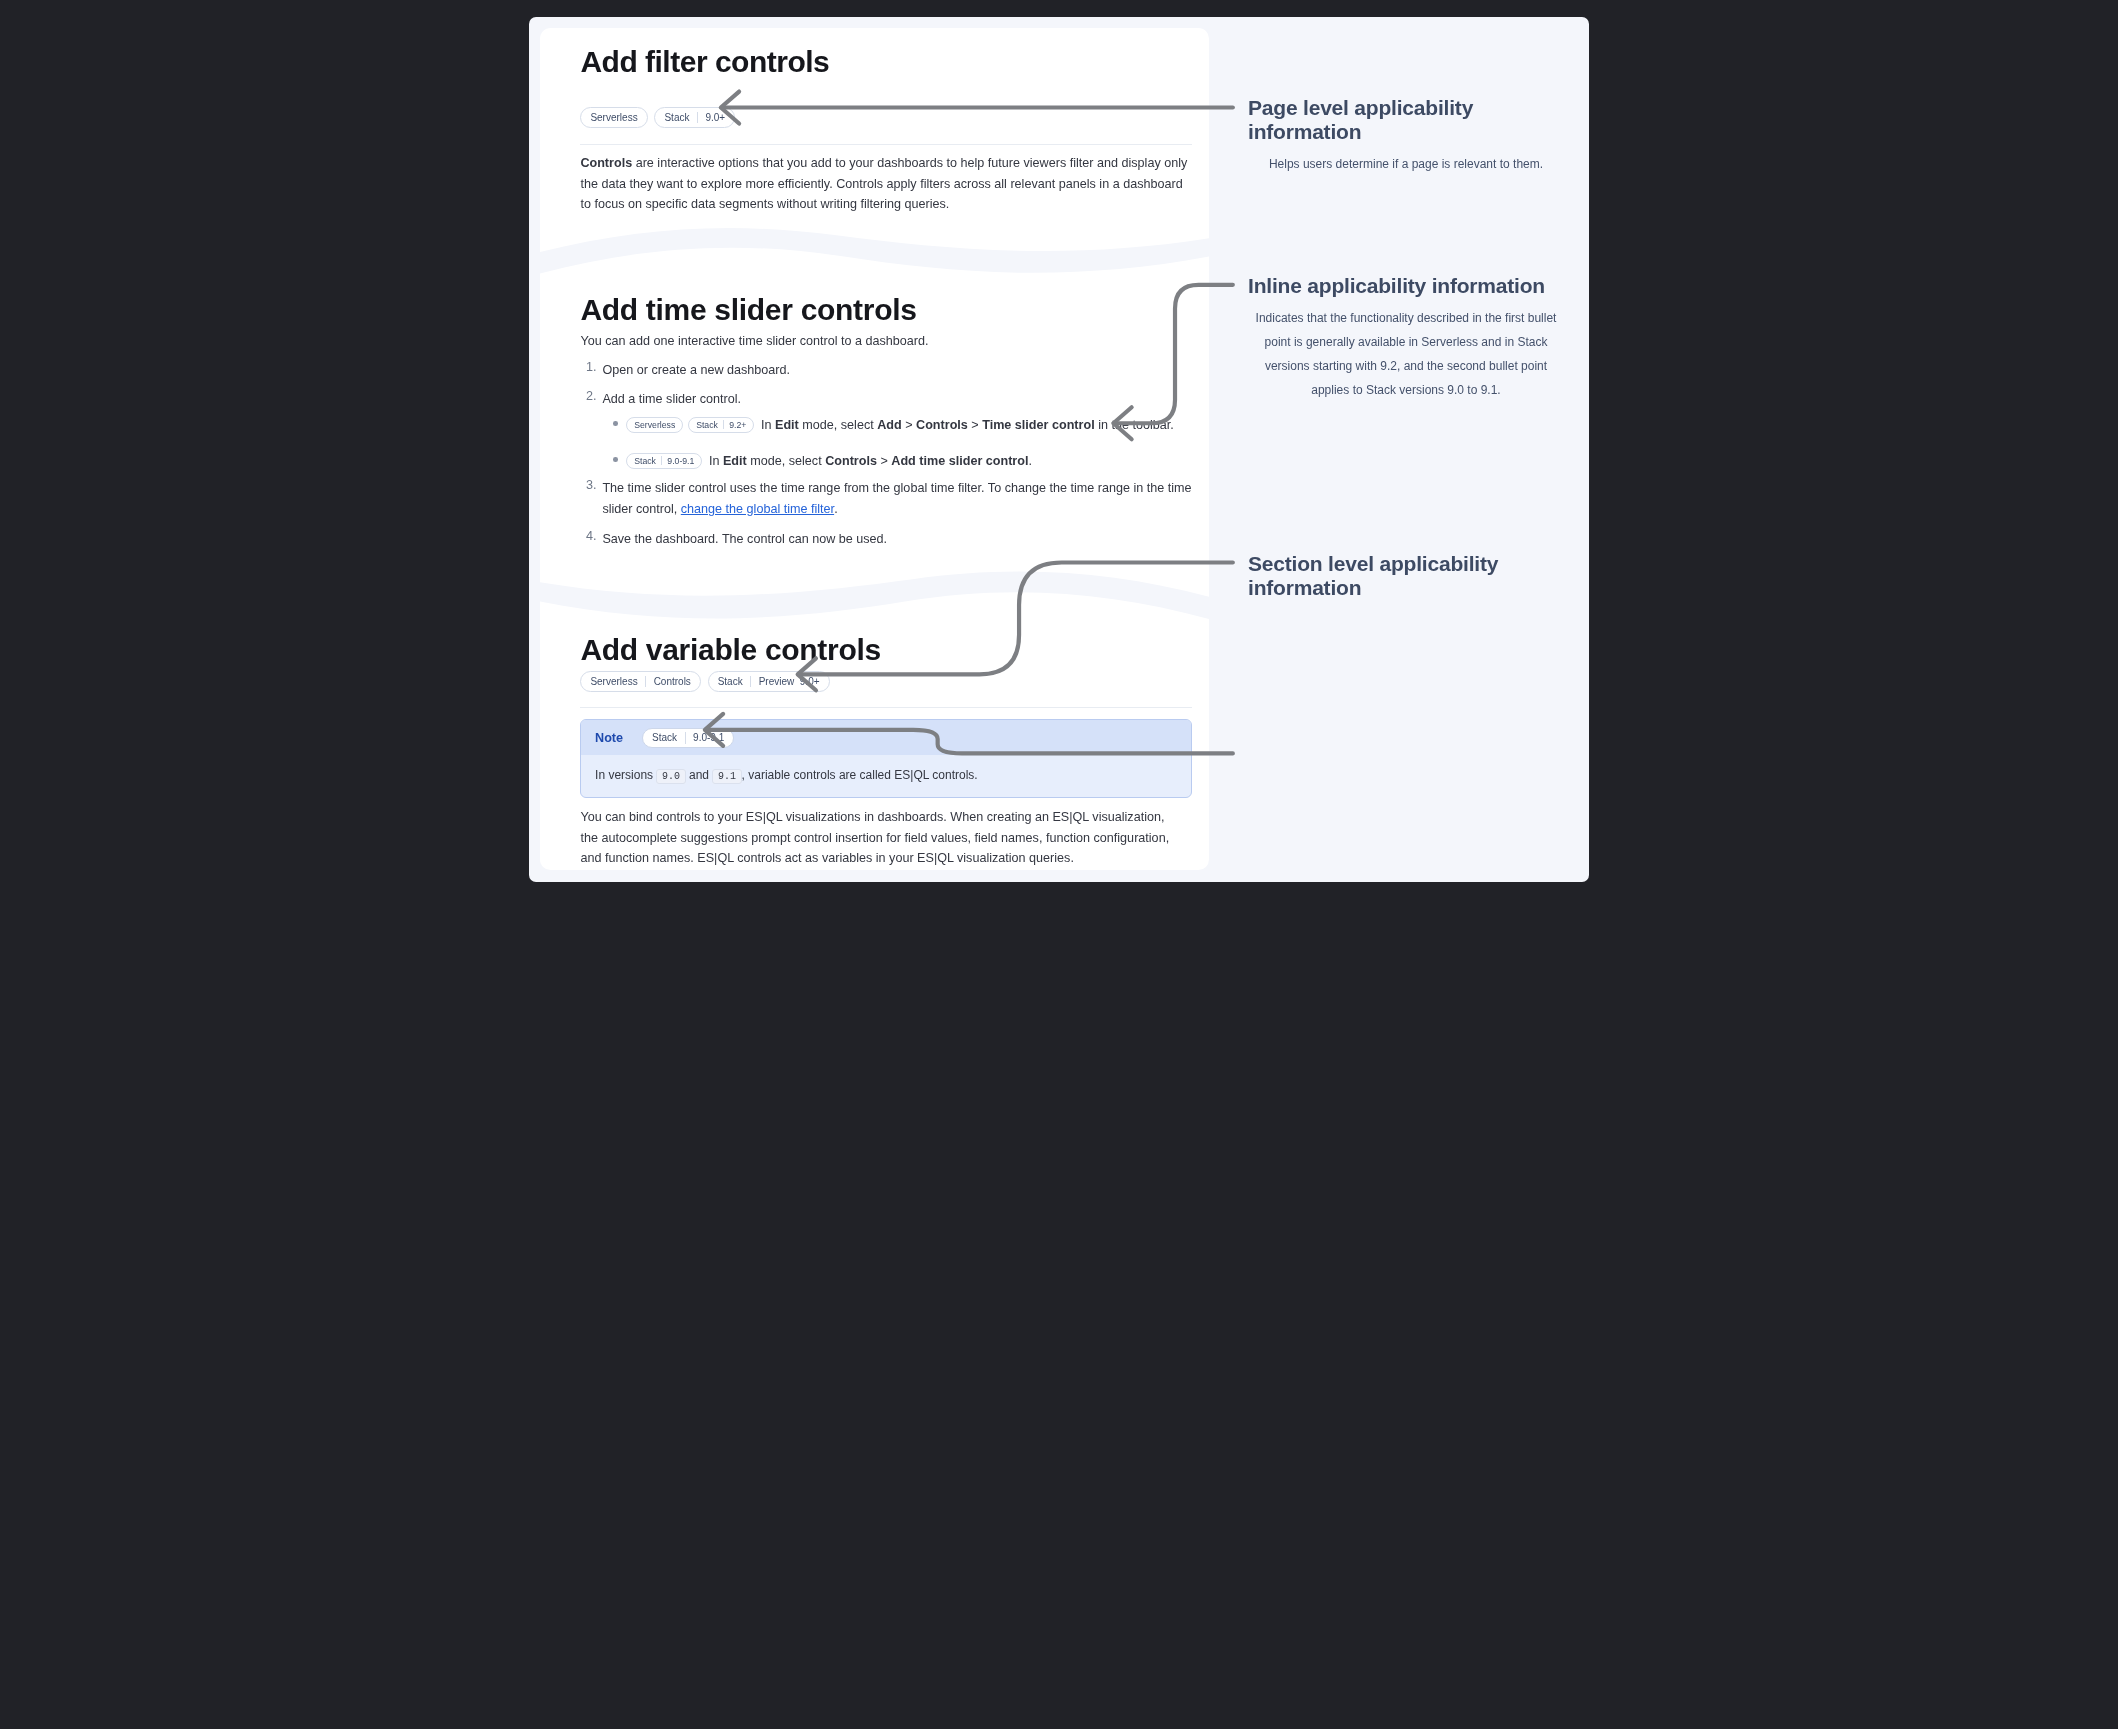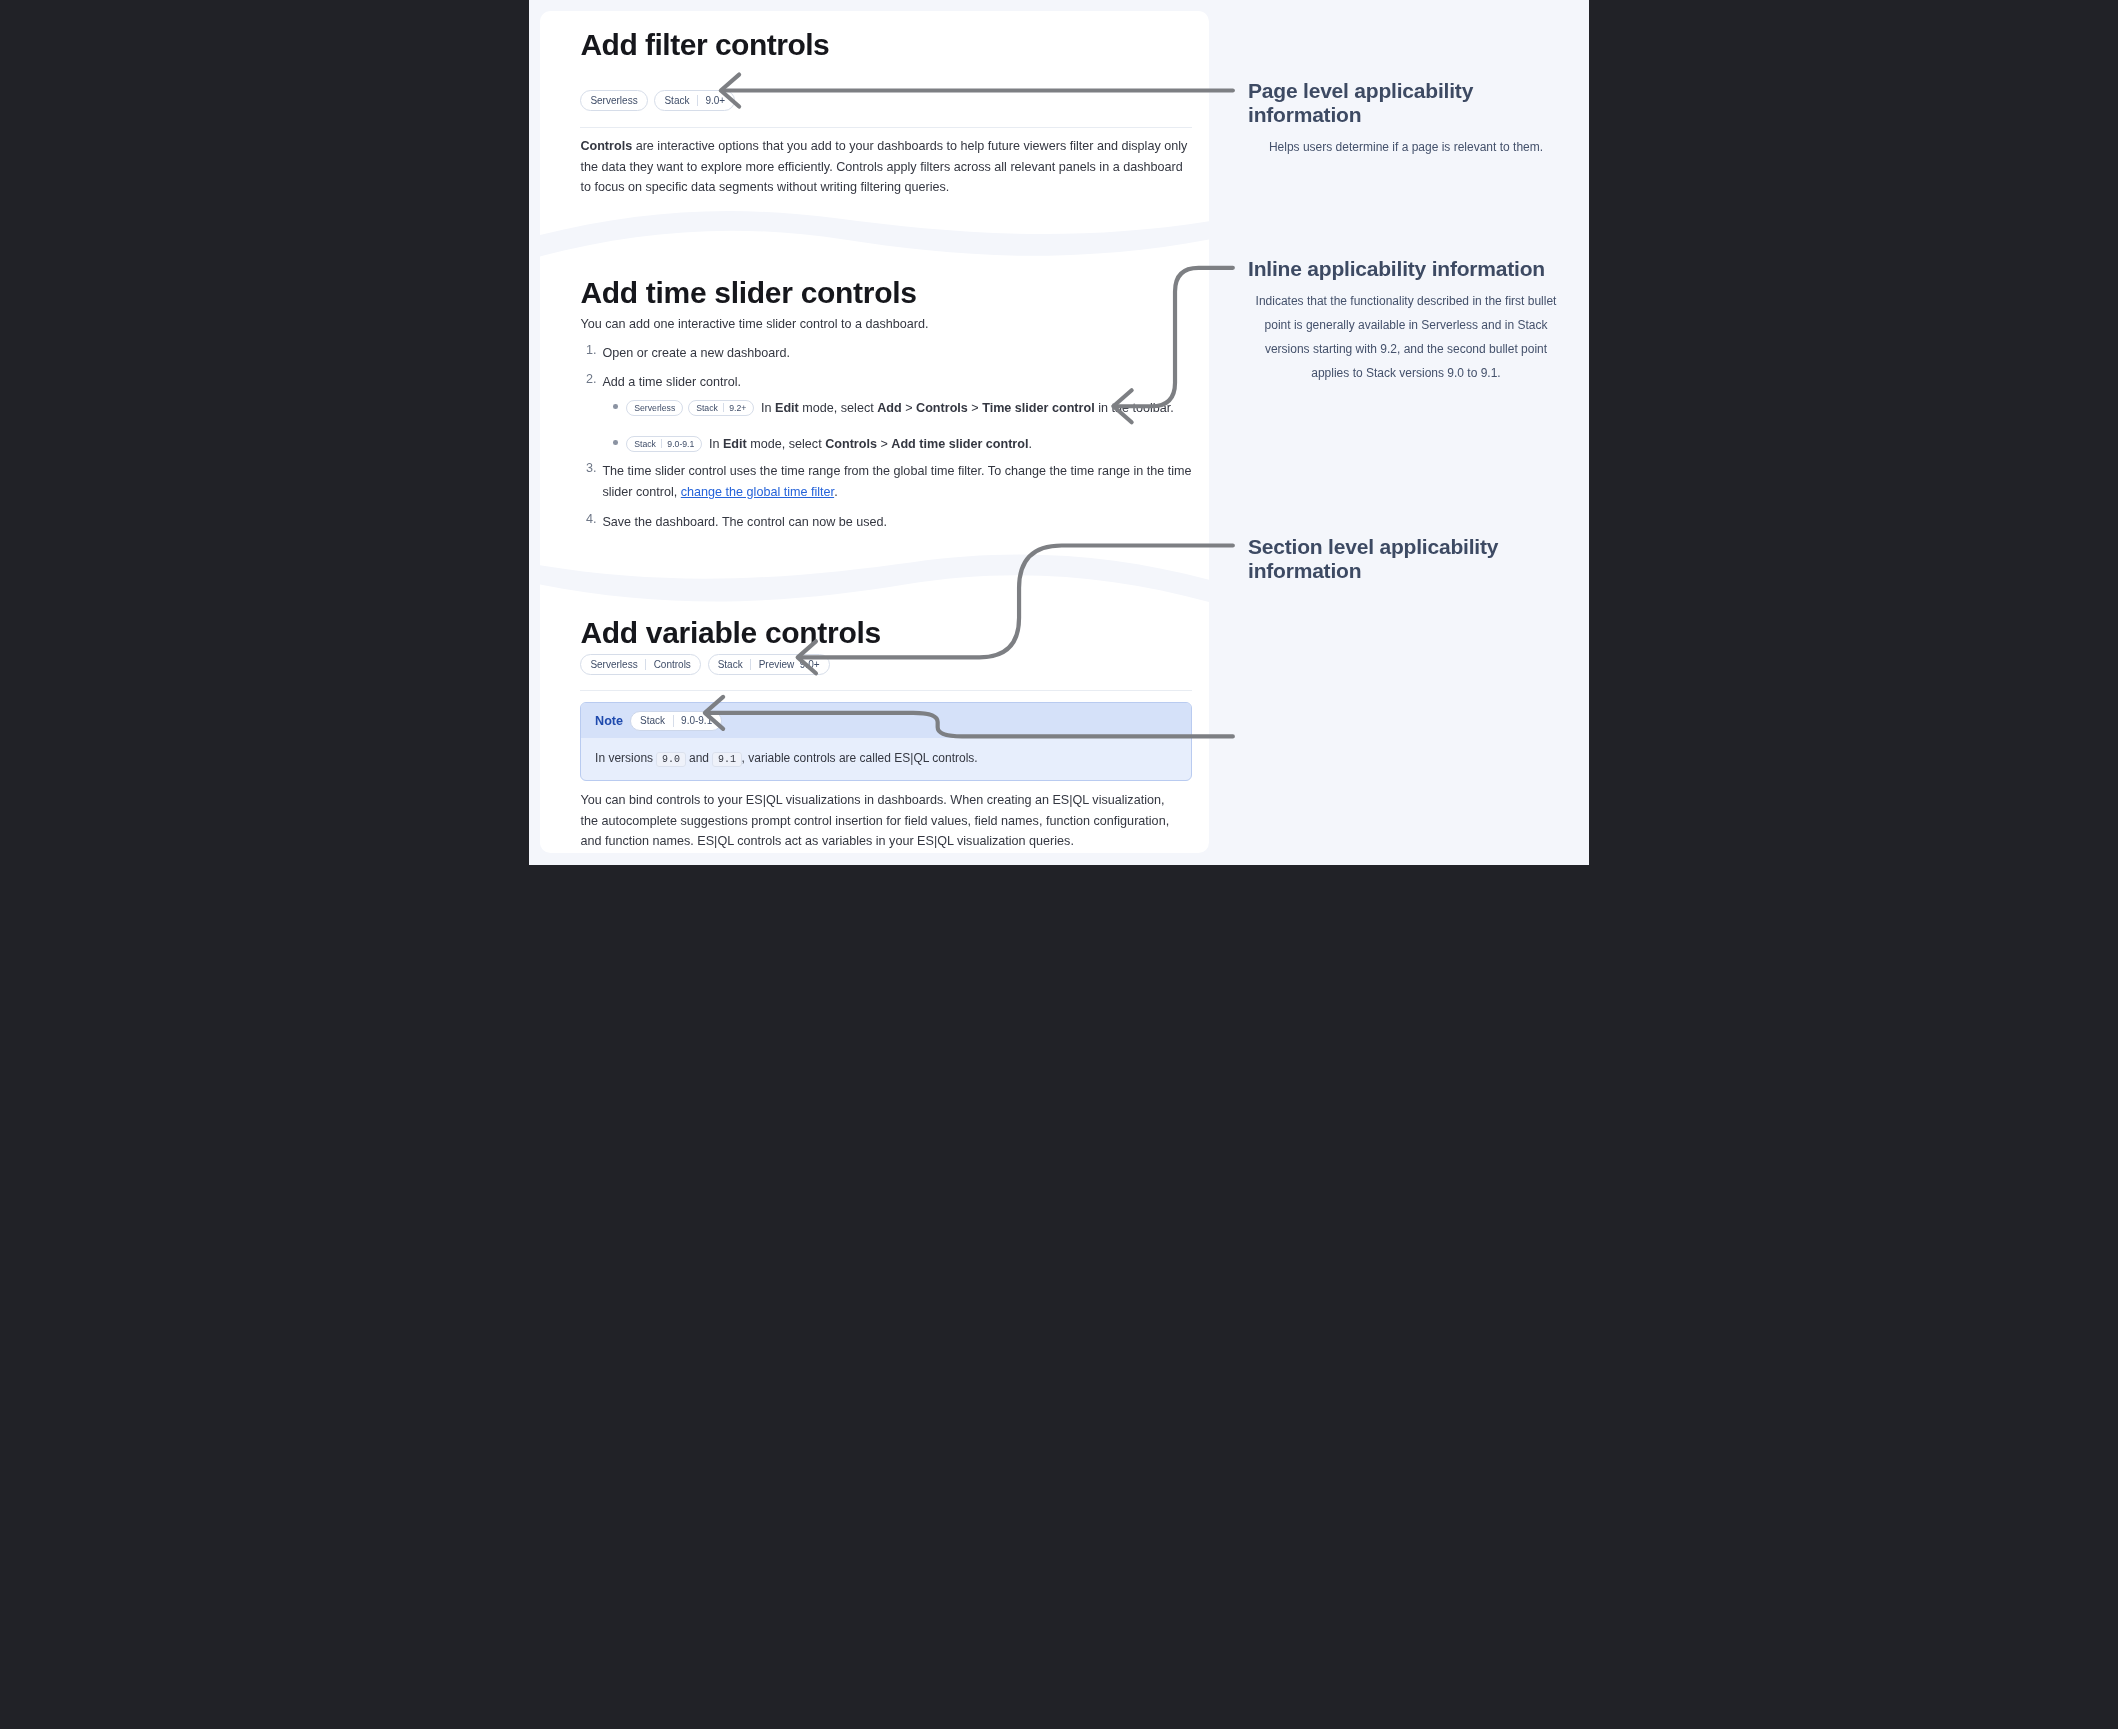--- a/index.html
+++ b/index.html
@@ -6,21 +6,21 @@
     --page-bg:#f4f6fb; --card-bg:#ffffff; --heading:#16171c; --body-text:#343741;
     --muted:#6e7787; --badge-border:#d6dde9; --badge-text:#3f4d68; --divider:#e8ecf2;
     --link:#2563d9; --arrow:#7d7f83; --note-header-bg:#d5e1f9; --note-body-bg:#e7eefc;
     --note-border:#b9cbf0; --note-title:#1e49ad; --code-bg:#eef1f9; --code-border:#dbe1ee;
     --annotation-heading:#3d4a63; --annotation-body:#44516b;
   }
   *{margin:0;padding:0;box-sizing:border-box;}
   html,body{background:#212227;}
   body{font-family:"Liberation Sans","DejaVu Sans",sans-serif;}
   .stage{position:relative;width:1060px;height:865px;background:var(--page-bg);
-         border-radius:0;overflow:hidden;margin:0 auto;}
+         border-radius:7px;overflow:hidden;margin:17px auto;}
   
   .card-col{position:absolute;left:11.4px;top:11.4px;width:669px;height:842px;
             background:var(--card-bg);border-radius:10.6px;}
   .wave{position:absolute;left:0;width:669px;pointer-events:none;}
   .wave1{top:189px;height:64px;}
   .wave2{top:532px;height:67px;transform:scaleX(-1);}
   .abs{position:absolute;}
   h1.doc{font-size:30px;font-weight:700;color:var(--heading);letter-spacing:-0.5px;}
   h2.doc{font-size:30px;font-weight:700;color:var(--heading);letter-spacing:-0.3px;}
   .body{font-size:12.6px;line-height:1.62;color:var(--body-text);}
@@ -41,21 +41,21 @@
   .pill-row.small .pill-sep{height:9px;margin:0 5.3px;}
   
   .step-num{position:absolute;width:18px;text-align:right;font-size:12.6px;color:var(--muted);}
   .step-text{position:absolute;left:62px;width:602px;}
   .bullet-dot{position:absolute;left:73px;top:6px;width:4.6px;height:4.6px;border-radius:50%;
               background:#8b93a2;}
   .bullet-content{position:absolute;left:86px;width:578px;}
   
   .note{position:absolute;left:40px;top:691px;width:612px;border:0.8px solid var(--note-border);
         border-radius:6px;overflow:hidden;background:var(--note-body-bg);}
-  .note-head{display:flex;align-items:center;gap:7px;background:var(--note-header-bg);
+  .note-head{display:flex;align-items:center;gap:19px;background:var(--note-header-bg);
              padding:0 13.7px;height:35px;}
   .note-title{font-size:12.6px;font-weight:700;color:var(--note-title);}
   .note-head .pill{border-color:#cdd7ea;}
   .note-body{padding:10.6px 13.7px 12px 13.7px;font-size:12px;}
   
   .ann{position:absolute;left:719px;width:316px;}
   .ann h3{font-size:21px;font-weight:700;color:var(--annotation-heading);letter-spacing:-0.2px;}
   .ann p{font-size:12px;line-height:2.0;color:var(--annotation-body);margin-top:7.6px;text-align:center;}
   
   .arrows{position:absolute;left:0;top:0;width:1060px;height:865px;pointer-events:none;}

